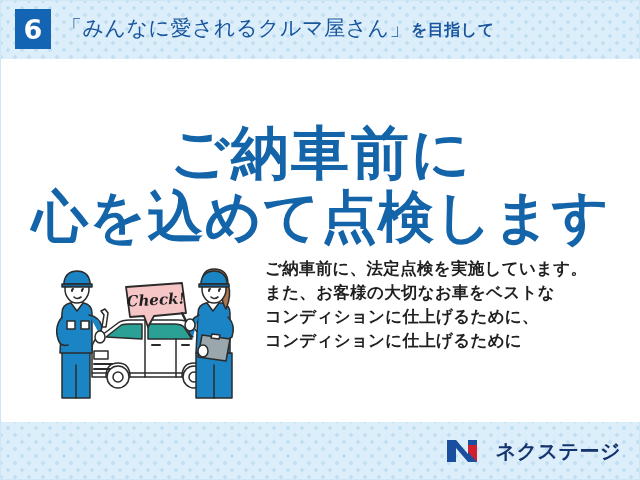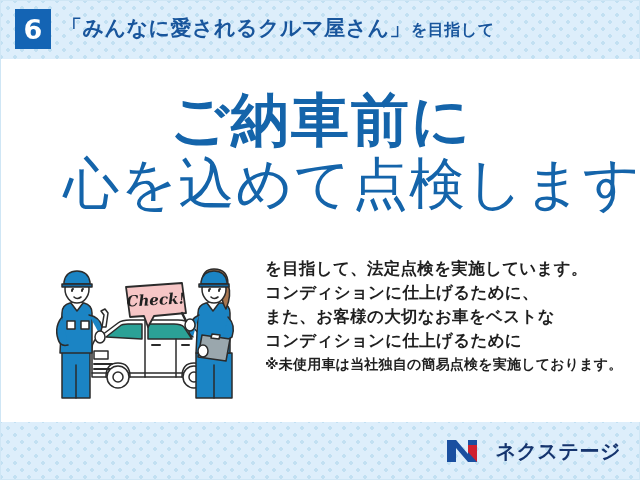--- a/index.html
+++ b/index.html
@@ -31,43 +31,43 @@
   }
   #badge span{
     color:#ffffff;font-size:27px;font-weight:bold;line-height:1;
     font-family:"DejaVu Sans",sans-serif;letter-spacing:0;
   }
   #header-text{
     position:absolute;left:60px;top:13px;
     white-space:nowrap;color:#18559c;
   }
   #header-text .big{
-    font-size:21px;font-weight:bold;letter-spacing:0.5px;
+    font-size:21px;font-weight:normal;letter-spacing:0.5px;
   }
   #header-text .small{
     font-size:16px;font-weight:bold;letter-spacing:0.5px;margin-top:15px;
   }
 
   
   #panel{
     position:absolute;left:0;top:58px;width:640px;height:363px;
     background:#ffffff;
   }
 
   
   #headline{
     position:absolute;left:0;top:30px;width:640px;text-align:center;
   }
   #headline .l1{
     display:block;color:#1464aa;font-weight:bold;
-    font-size:58px;line-height:62px;letter-spacing:2px;
+    font-size:58px;line-height:62px;letter-spacing:2px;margin-top:33px;
   }
   #headline .l2{
-    display:block;color:#1464aa;font-weight:normal;
-    font-size:56px;line-height:66px;letter-spacing:1px;text-align:right;
+    display:block;color:#1464aa;font-weight:bold;
+    font-size:56px;line-height:66px;letter-spacing:1px;
   }
 
   
   #copy{
     position:absolute;left:264px;top:197px;width:366px;
     color:#1f1f1f;
   }
   #copy .line{
     display:block;font-size:16.5px;line-height:24px;font-weight:bold;
     letter-spacing:0.3px;white-space:nowrap;
@@ -109,25 +109,24 @@
   </div>
 
   <div id="panel">
 
     <div id="headline">
       <span class="l1">ご納車前に</span>
       <span class="l2">心を込めて点検します</span>
     </div>
 
     <div id="copy">
-      <span class="line">を目指して、法定点検を実施しています。</span>
+      <span class="line">ご納車前に、法定点検を実施しています。</span>
+      <span class="line">また、お客様の大切なお車をベストな</span>
       <span class="line">コンディションに仕上げるために、</span>
-      <span class="line">また、お客様の大切なお車をベストな</span>
       <span class="line">コンディションに仕上げるために</span>
-      <span class="note">※未使用車は当社独自の簡易点検を実施しております。</span>
     </div>
 
     <div id="illus">
       <svg width="205" height="135" viewBox="0 0 205 135" xmlns="http://www.w3.org/2000/svg">
         <g stroke="#2b2b2b" stroke-width="1.5" fill="none" stroke-linejoin="round" stroke-linecap="round">
 
           <g>
             <path d="M36 112 L36 84 Q36 74 46 70 L62 58 Q66 55 74 55 L122 55 Q131 55 134 59 L146 72 L152 74 Q158 76 158 84 L158 112 Z" fill="#ffffff"></path>
 
             <path d="M50 72 L64 61 Q66 59 72 59 L86 59 L86 74 Z" fill="#2ba196" stroke="#2b2b2b"></path>

